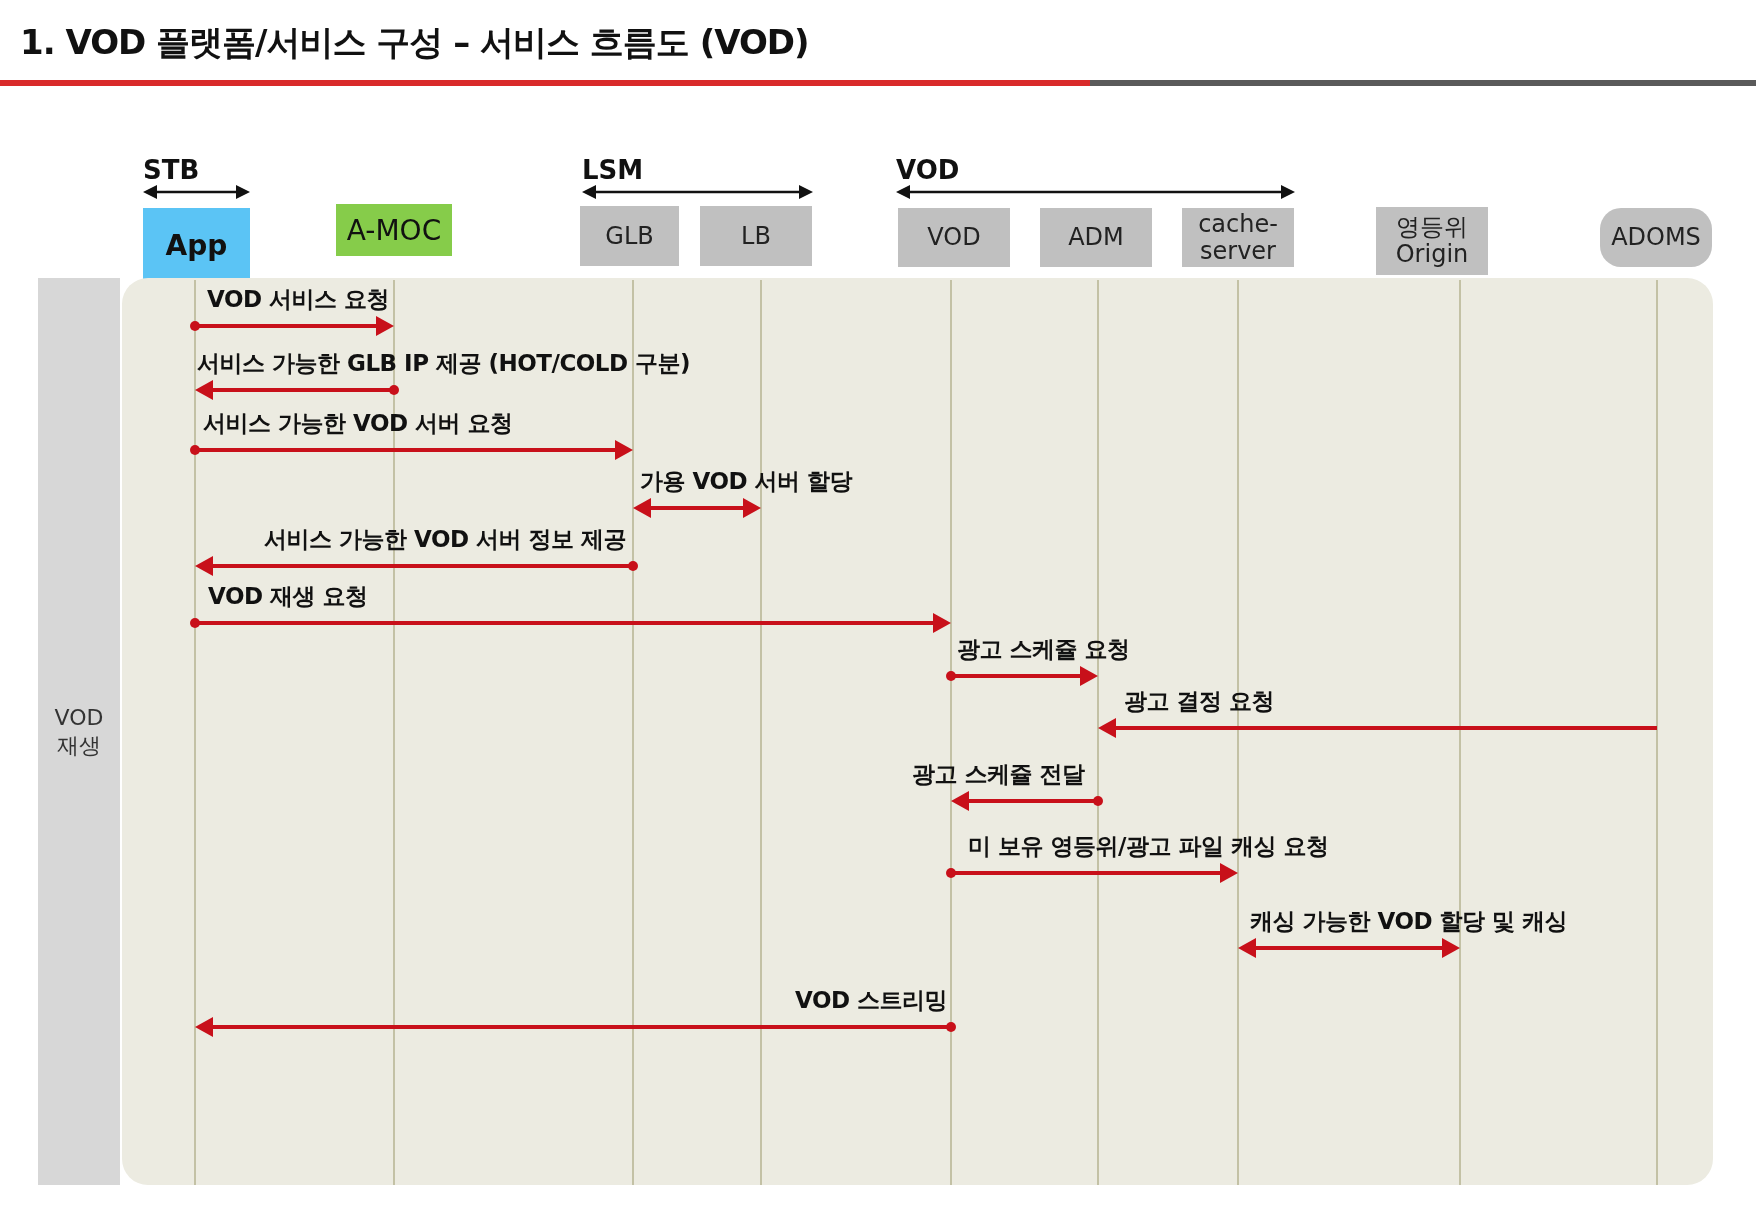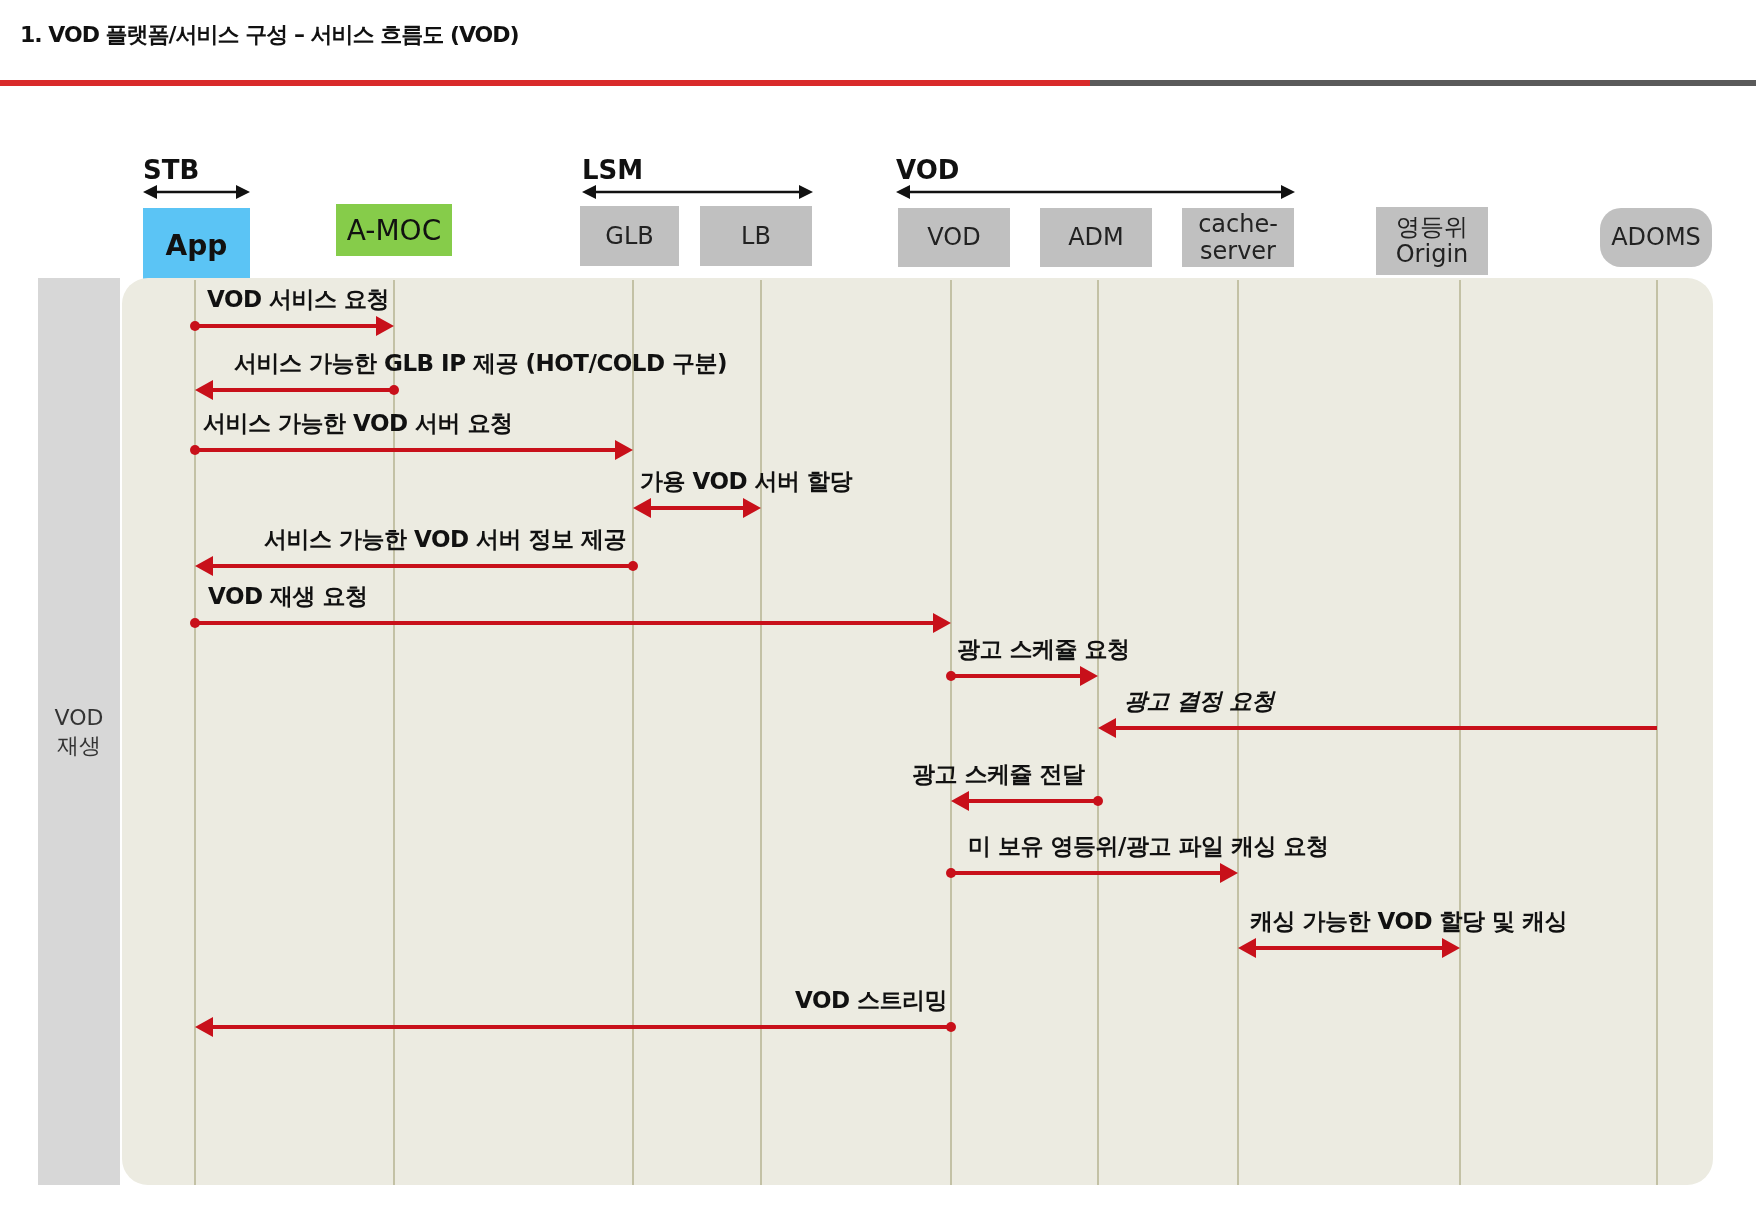--- a/index.html
+++ b/index.html
@@ -1,18 +1,18 @@
 <!DOCTYPE html>
 <html><head>
 <meta charset="utf-8">
 <style>
   html, body { margin:0; padding:0; background:#ffffff; }
   body { width:1756px; height:1220px; position:relative; overflow:hidden;
          font-family:"DejaVu Sans","Liberation Sans",sans-serif; color:#111; }
-  .title { position:absolute; left:20px; top:20px; font-size:22px; font-weight:bold;
+  .title { position:absolute; left:20px; top:20px; font-size:34px; font-weight:bold;
            letter-spacing:-1px; white-space:nowrap; }
   .rule-red { position:absolute; left:0; top:80px; width:1090px; height:6px; background:#d92a2a; }
   .rule-grey { position:absolute; left:1090px; top:80px; width:666px; height:6px; background:#5a5a5a; }
 
   .group-label { position:absolute; font-size:26px; font-weight:bold; text-align:left; }
   .actor { position:absolute; display:flex; align-items:center; justify-content:center;
            text-align:center; font-size:24px; line-height:27px; color:#222; background:#c0c0c0; }
   .actor.app { background:#5bc4f5; font-weight:bold; font-size:28px; color:#111; }
   .actor.amoc { background:#86cc4a; font-size:28px; color:#111; }
 
@@ -152,24 +152,24 @@
       <polygon points="1238,948 1256,938 1256,958" fill="#c8101a"></polygon>
     </g>
     <g>
       <line x1="951" y1="1027" x2="213" y2="1027" stroke="#c8101a" stroke-width="4"></line>
       <polygon points="195,1027 213,1017 213,1037" fill="#c8101a"></polygon>
       <circle cx="951" cy="1027" r="5" fill="#c8101a"></circle>
     </g>
   </svg>
 <div id="msg-labels">
     <div class="msg" style="left: 207px; top: 284px;">VOD 서비스 요청</div>
-    <div class="msg" style="left: 197px; top: 348px; padding-left: 37px;">서비스 가능한 GLB IP 제공 (HOT/COLD 구분)</div>
+    <div class="msg" style="left: 197px; top: 348px;">서비스 가능한 GLB IP 제공 (HOT/COLD 구분)</div>
     <div class="msg" style="left: 203px; top: 408px;">서비스 가능한 VOD 서버 요청</div>
     <div class="msg" style="left: 640px; top: 466px;">가용 VOD 서버 할당</div>
     <div class="msg" style="left: 264px; top: 524px;">서비스 가능한 VOD 서버 정보 제공</div>
     <div class="msg" style="left: 208px; top: 581px;">VOD 재생 요청</div>
     <div class="msg" style="left: 957px; top: 634px;">광고 스케쥴 요청</div>
-    <div class="msg" style="left: 1124px; top: 686px; font-style: italic;">광고 결정 요청</div>
+    <div class="msg" style="left: 1124px; top: 686px;">광고 결정 요청</div>
     <div class="msg" style="left: 912px; top: 759px;">광고 스케쥴 전달</div>
     <div class="msg" style="left: 968px; top: 831px;">미 보유 영등위/광고 파일 캐싱 요청</div>
     <div class="msg" style="left: 1250px; top: 906px;">캐싱 가능한 VOD 할당 및 캐싱</div>
     <div class="msg" style="left: 795px; top: 985px;">VOD 스트리밍</div>
   </div>
 
 </body></html>

